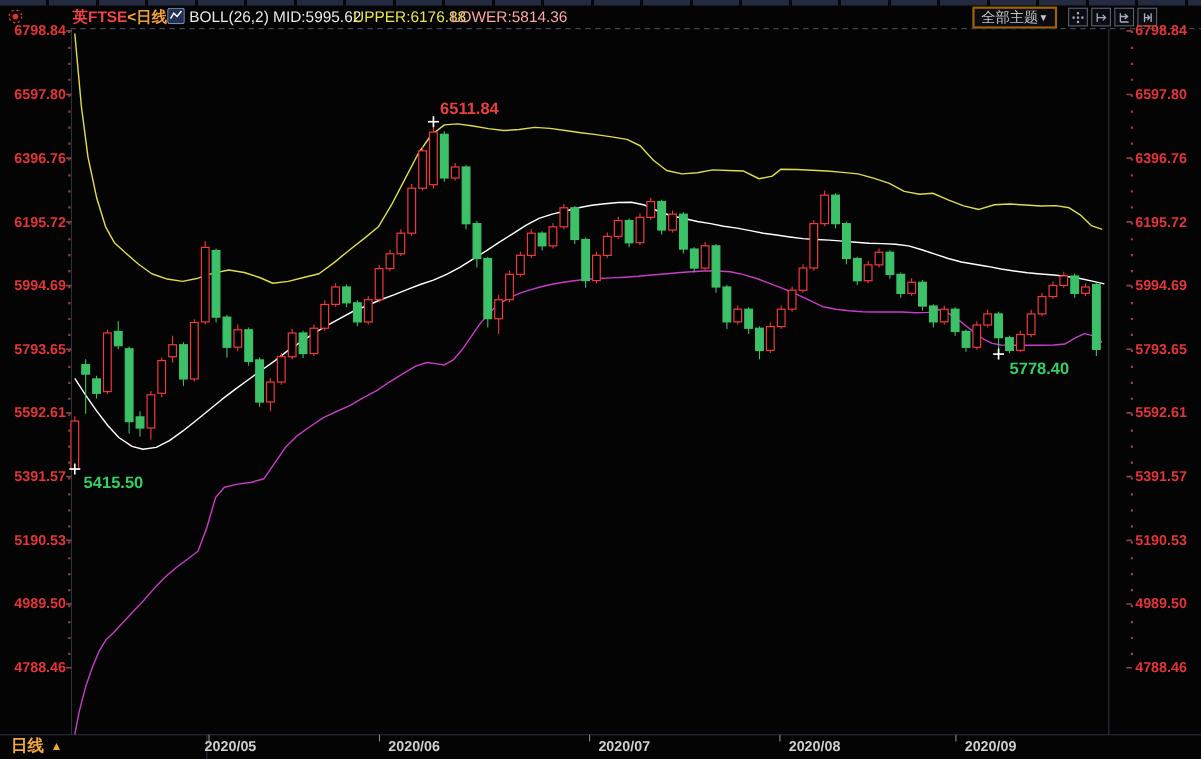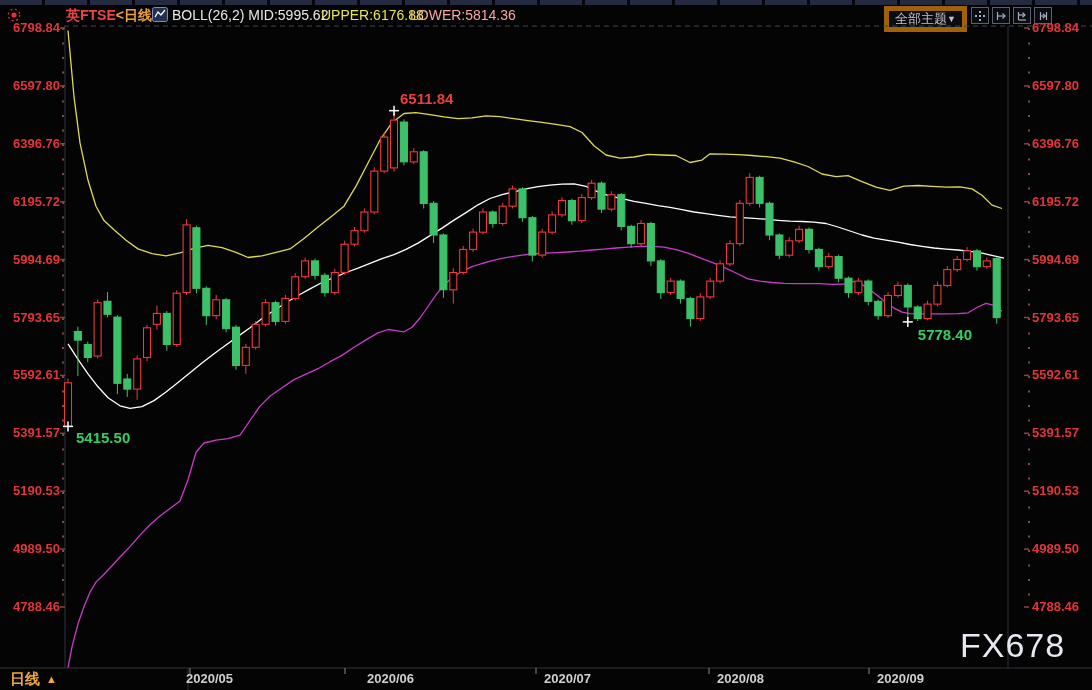--- a/index.html
+++ b/index.html
@@ -9,21 +9,21 @@
              background:repeating-linear-gradient(90deg,#242b41 0 42px,#05070c 42px 45px);}
   .title-bar{position:absolute;top:5px;left:0;width:100%;height:21px;font-size:14px;line-height:20px;}
   .pulse-icon{position:absolute;left:6px;top:2px;}
   .sym{position:absolute;left:66px;top:0;}
   .sym-name{color:#ef4444;font-weight:bold;}
   .sym-period{color:#ef9f3f;font-weight:bold;}
   .boll-icon{position:absolute;left:152px;top:2px;}
   .boll{position:absolute;left:172px;top:0;color:#e8e8e8;}
   .upper{position:absolute;left:321px;top:0;color:#e6e64e;}
   .lower{position:absolute;left:410px;top:0;color:#fca5a5;}
-  .theme-btn{position:absolute;left:884px;top:1px;height:16px;line-height:16px;border:5px solid #a16207;
+  .theme-btn{position:absolute;left:884px;top:1px;height:16px;line-height:16px;border:2px solid #a16207;
              color:#c4c4c4;font-size:13px;padding:0 6px;cursor:pointer;background:#0a0c12;}
   .theme-btn .caret{font-size:9px;vertical-align:1px;color:#c4c4c4;}
   .tool-btn{position:absolute;top:2px;width:16px;height:15px;border:1px solid #5a6070;background:#0a0c12;
             display:flex;align-items:center;justify-content:center;cursor:pointer;}
   .price-label{position:absolute;width:54px;font-size:13px;font-weight:700;color:#e23539;line-height:16px;}
   .price-label.left{left:6px;text-align:right;}
   .price-label.right{left:1032px;text-align:left;}
   .time-label{position:absolute;top:671px;font-size:13px;font-weight:600;color:#cfcfcf;}
   .footer-period{position:absolute;left:10px;top:668px;height:24px;line-height:21px;
                  color:#f0a83c;font-size:15px;font-weight:700;cursor:pointer;}
@@ -329,21 +329,20 @@
       <line x1="389.04" y1="110.65668523676881" x2="399.04" y2="110.65668523676881" stroke="#fff" stroke-width="1.5"></line>
       <line x1="394.04" y1="105.65668523676881" x2="394.04" y2="115.65668523676881" stroke="#fff" stroke-width="1.5"></line>
       <text x="400.04" y="103.65668523676881" fill="#e8413c" font-size="15" font-weight="bold" font-family="&quot;Liberation Sans&quot;,sans-serif">6511.84</text>
       <line x1="902.8000000000001" y1="321.8891563867889" x2="912.8000000000001" y2="321.8891563867889" stroke="#fff" stroke-width="1.5"></line>
       <line x1="907.8000000000001" y1="316.8891563867889" x2="907.8000000000001" y2="326.8891563867889" stroke="#fff" stroke-width="1.5"></line>
       <text x="917.8000000000001" y="339.8891563867889" fill="#35cf62" font-size="15" font-weight="bold" font-family="&quot;Liberation Sans&quot;,sans-serif">5778.40</text>
     </svg>
 
   <div class="footer-period"><span>日线</span><span class="tri">▲</span></div>
 
-  <div class="watermark">FX678</div>
 <div class="price-label left" style="top:20px">6798.84</div>
     <div class="price-label right" style="top:20px">6798.84</div>
     <div class="price-label left" style="top:77.9px">6597.80</div>
     <div class="price-label right" style="top:77.9px">6597.80</div>
     <div class="price-label left" style="top:135.8px">6396.76</div>
     <div class="price-label right" style="top:135.8px">6396.76</div>
     <div class="price-label left" style="top:193.7px">6195.72</div>
     <div class="price-label right" style="top:193.7px">6195.72</div>
     <div class="price-label left" style="top:251.60000000000002px">5994.69</div>
     <div class="price-label right" style="top:251.60000000000002px">5994.69</div>
@@ -353,17 +352,17 @@
     <div class="price-label right" style="top:367.4px">5592.61</div>
     <div class="price-label left" style="top:425.3px">5391.57</div>
     <div class="price-label right" style="top:425.3px">5391.57</div>
     <div class="price-label left" style="top:483.2px">5190.53</div>
     <div class="price-label right" style="top:483.2px">5190.53</div>
     <div class="price-label left" style="top:541.1px">4989.50</div>
     <div class="price-label right" style="top:541.1px">4989.50</div>
     <div class="price-label left" style="top:599px">4788.46</div>
     <div class="price-label right" style="top:599px">4788.46</div>
     <div class="time-label" style="left:186px">2020/05</div>
-    <div class="time-label" style="left:367px">2020/06</div>
+    <div class="time-label" style="left:353px">2020/06</div>
     <div class="time-label" style="left:544px">2020/07</div>
     <div class="time-label" style="left:717px">2020/08</div>
     <div class="time-label" style="left:877px">2020/09</div>
   </div>
 
 </body></html>

